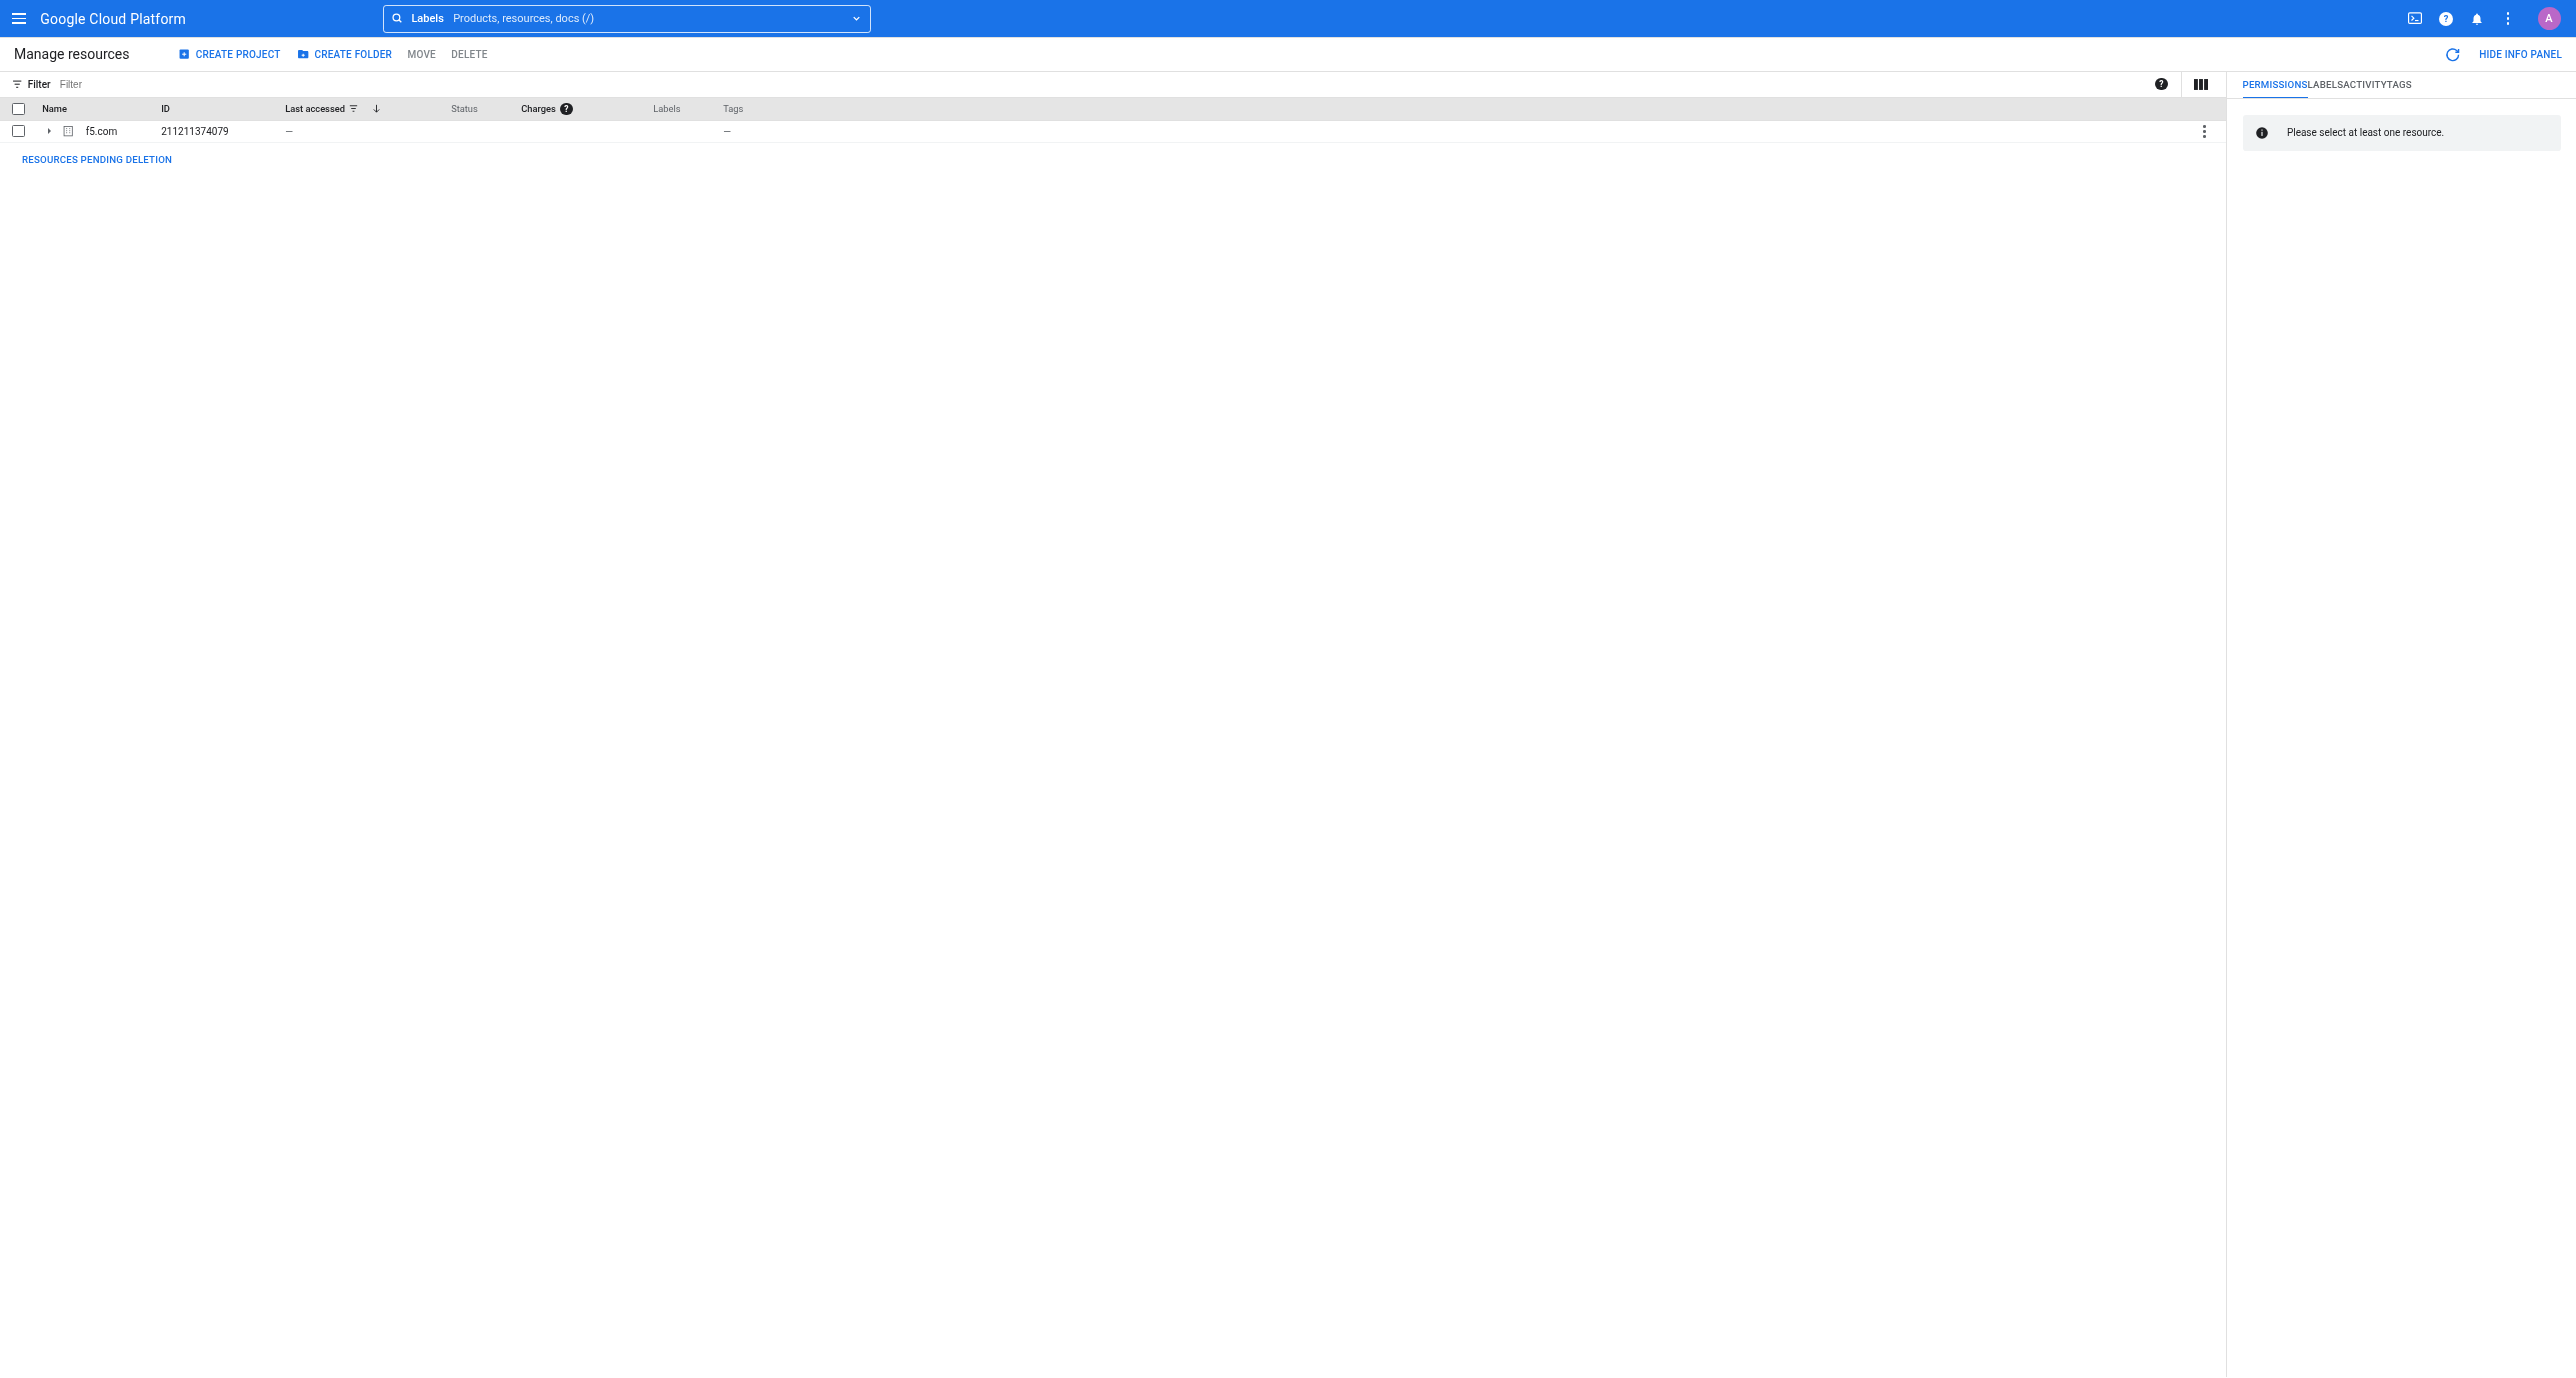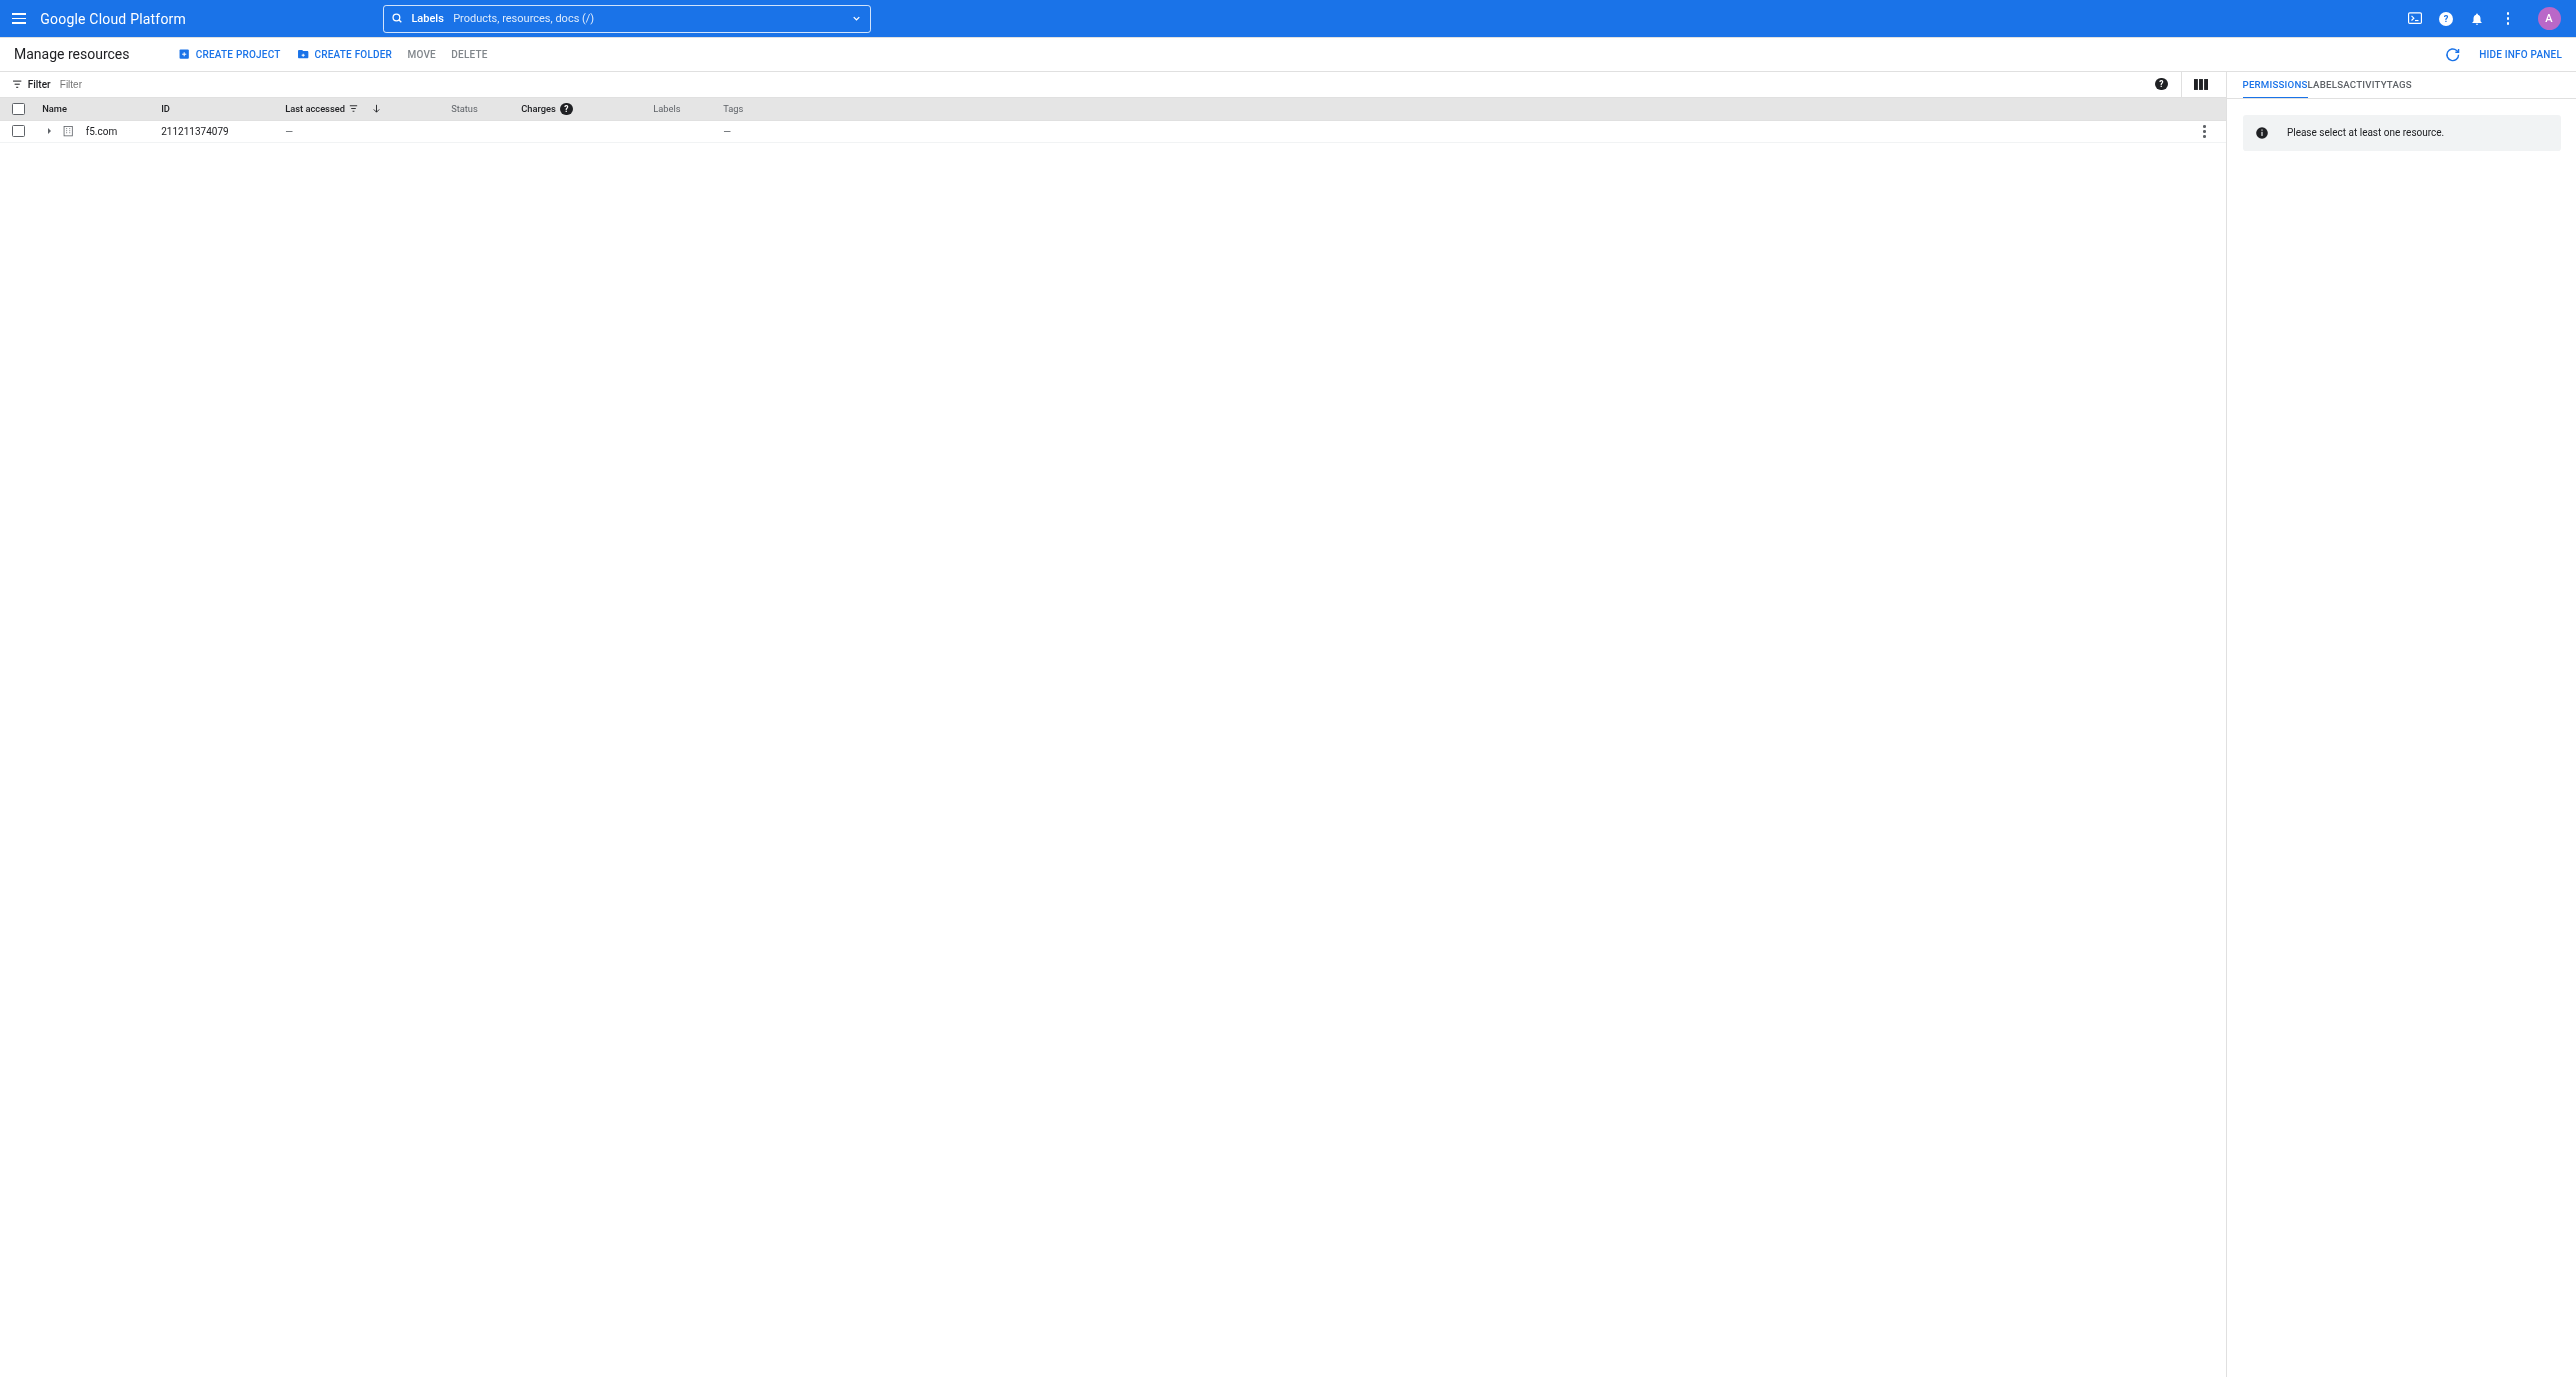--- a/index.html
+++ b/index.html
@@ -269,20 +269,21 @@
       <div class="col-tags dash">—</div>
       <div class="col-menu">
         <div class="dots-v">
             <span></span>
             <span></span>
             <span></span>
           </div>
       </div>
     </div>
 
+    <div class="pending-link">RESOURCES PENDING DELETION</div>
   </div>
 
   <div class="side">
     <div class="side-tabs">
       <div class="side-tab active">PERMISSIONS</div>
       <div class="side-tab">LABELS</div>
       <div class="side-tab">ACTIVITY</div>
       <div class="side-tab">TAGS</div>
     </div>
     <div class="side-body">

